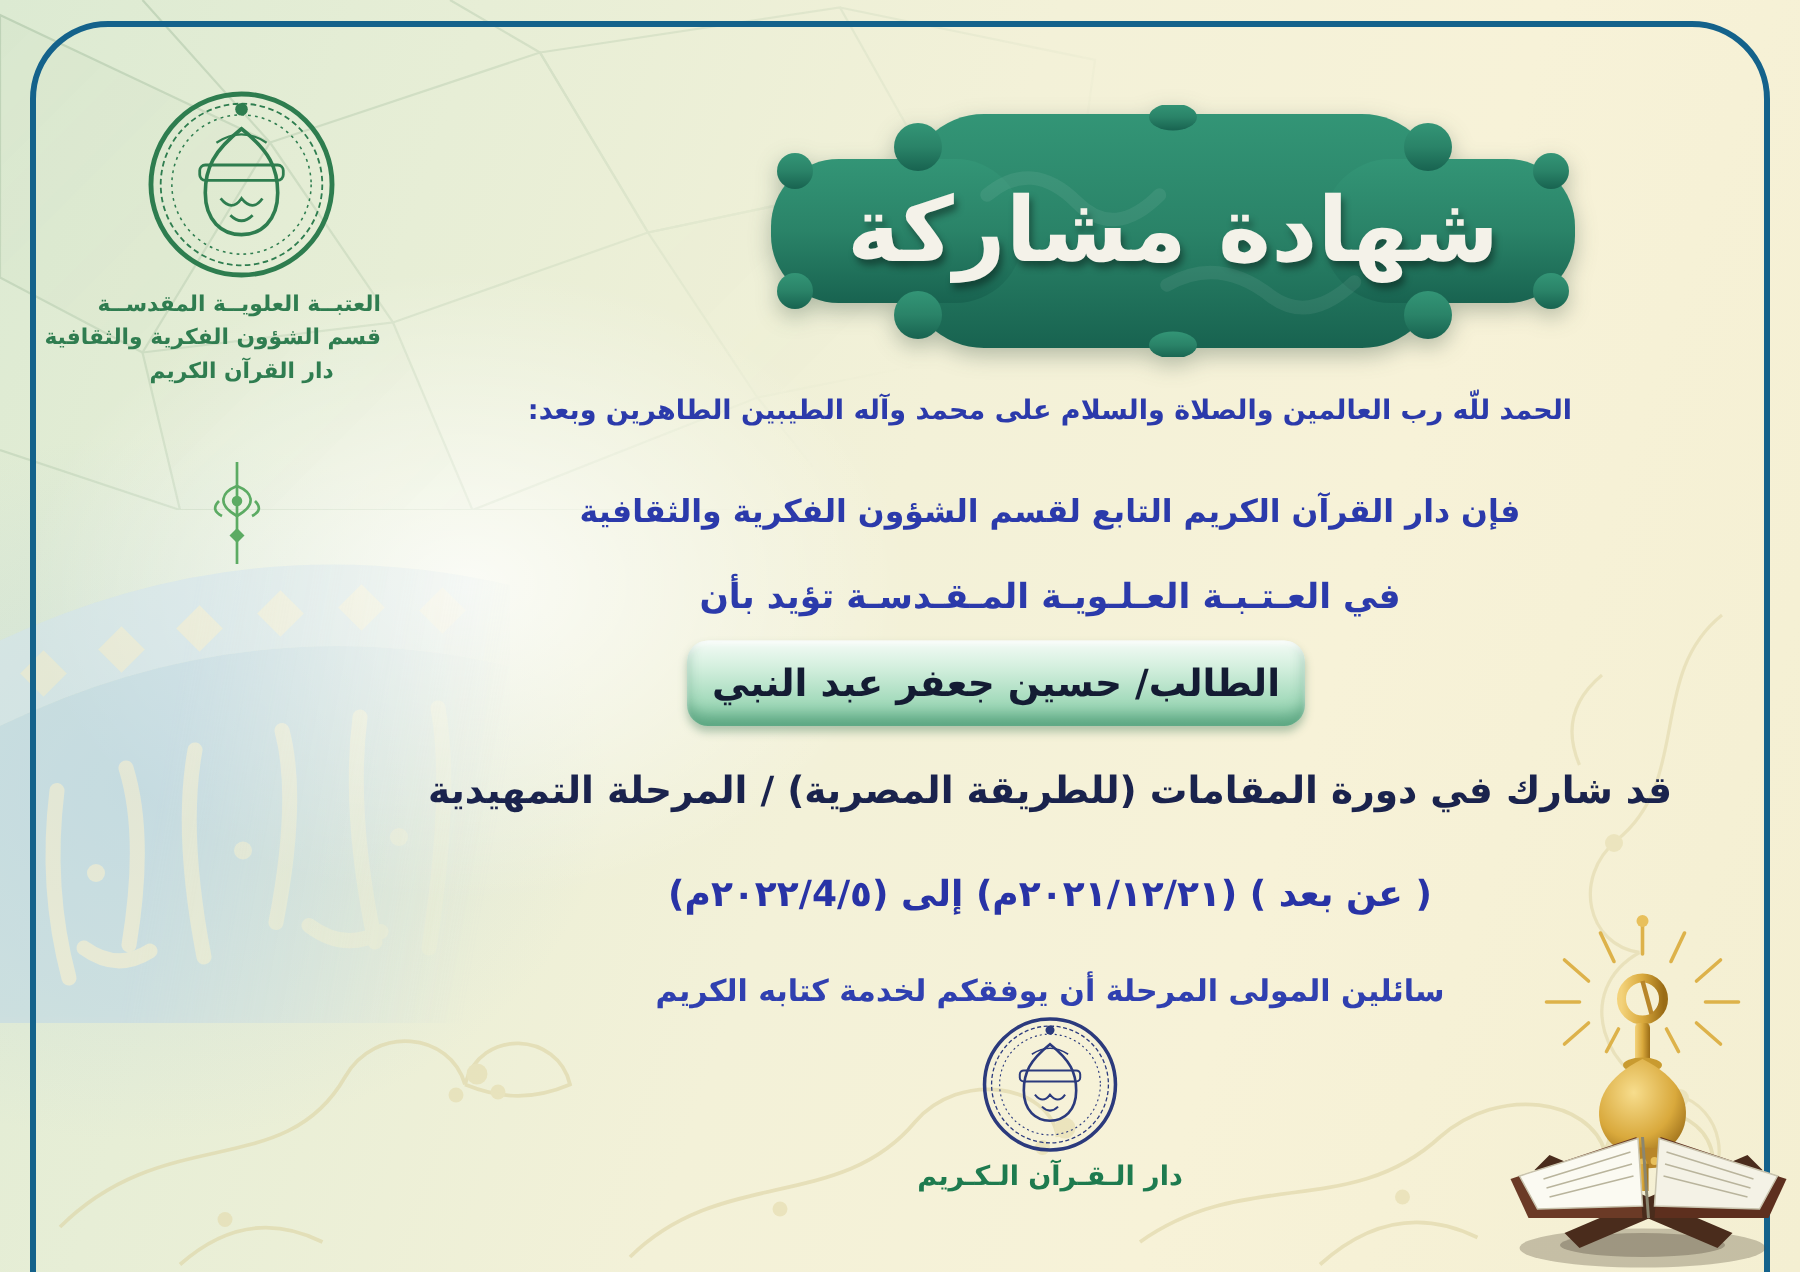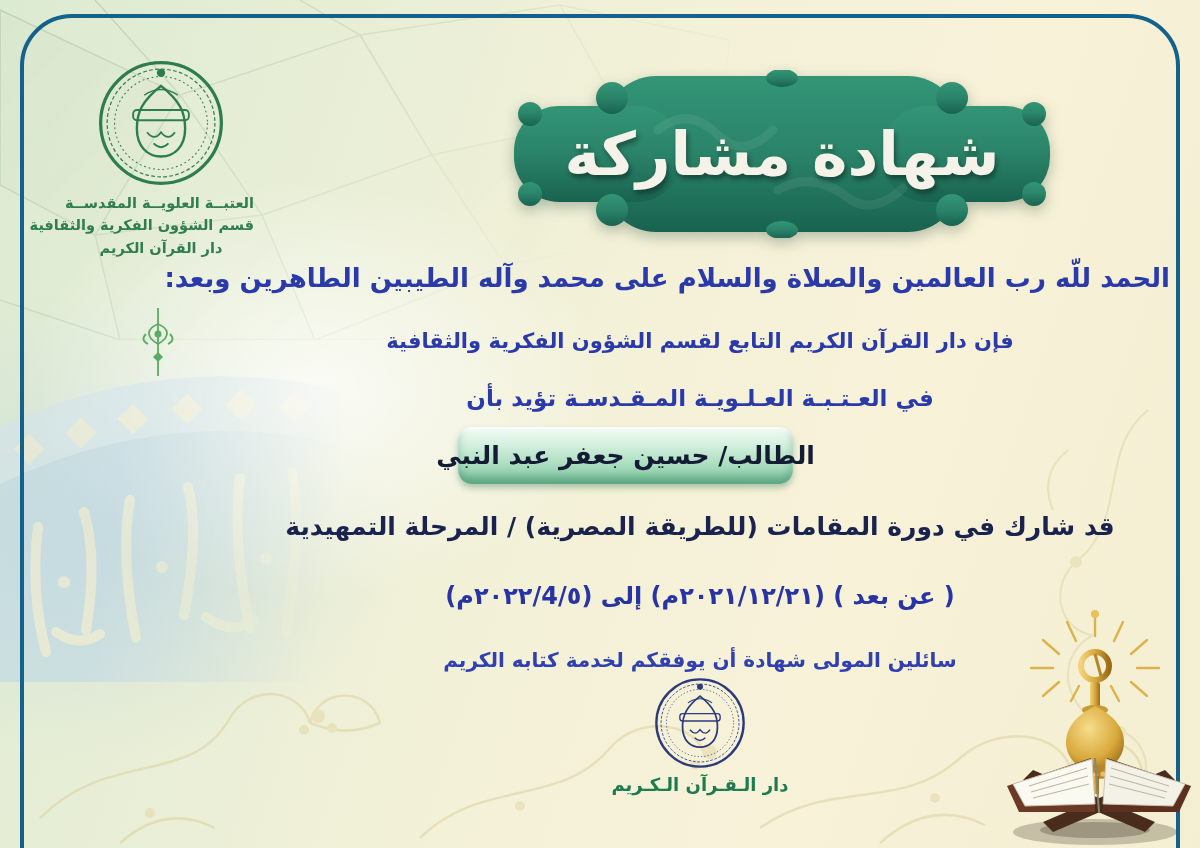--- a/index.html
+++ b/index.html
@@ -26,27 +26,27 @@
   
   .banner{left:508px;top:70px;width:548px;height:168px;}
   .banner svg{position:absolute;left:0;top:0;filter:drop-shadow(0 5px 7px rgba(30,60,45,.30));}
   .banner-title{position:absolute;left:0;top:0;width:100%;height:100%;display:flex;align-items:center;justify-content:center;
     color:#f4f2e9;font-size:60px;font-weight:bold;letter-spacing:1px;
     text-shadow:2px 4px 5px rgba(0,0,0,.38);direction:rtl;}
   
   .tline{left:230px;width:940px;text-align:center;direction:rtl;font-weight:bold;white-space:nowrap;}
   .blue{color:#2b3aab;}
   .navy{color:#1a234d;}
-  .praise{top:263px;font-size:26px;}
+  .praise{top:263px;font-size:18px;}
   .intro{top:329px;font-size:21px;}
   .attest{top:385px;font-size:23px;}
   .course{top:512px;font-size:25px;}
   .dates{top:582px;font-size:24px;color:#2833a6;}
   .closing{top:648px;font-size:20px;color:#3040b0;}
-  .name-pill{left:458px;top:427px;width:335px;height:57px;border-radius:14px;
+  .name-pill{left:458px;top:427px;width:412px;height:57px;border-radius:14px;
     background:linear-gradient(180deg,#f4fbf6 0%,#d5f0df 30%,#a3dabb 72%,#7cc39e 100%);
     box-shadow:inset 0 -7px 9px rgba(38,118,82,.38), inset 0 2px 3px rgba(255,255,255,.8), 0 4px 6px rgba(90,140,110,.45);
     display:flex;align-items:center;justify-content:center;
     font-size:25px;font-weight:bold;color:#141c33;direction:rtl;white-space:nowrap;}
   
   .admin-block{left:540px;top:676px;width:320px;text-align:center;direction:rtl;}
   .admin-block .t1{font-size:18px;font-weight:bold;color:#1e7b4f;line-height:1.3;margin-top:4px;}
   .admin-block .t2{font-size:18px;font-weight:bold;color:#1e7b4f;line-height:1.25;letter-spacing:1px;}
   .ornament{left:136px;top:306px;}
   .quran-art{left:995px;top:606px;}
@@ -207,21 +207,21 @@
   </div>
 
   <div class="abs tline blue praise">الحمد للّه رب العالمين والصلاة والسلام على محمد وآله الطيبين الطاهرين وبعد:</div>
   <div class="abs tline blue intro">فإن دار القرآن الكريم التابع لقسم الشؤون الفكرية والثقافية</div>
   <div class="abs tline blue attest">في العـتـبـة العـلـويـة المـقـدسـة تؤيد بأن</div>
 
   <div class="abs name-pill">الطالب/ حسين جعفر عبد النبي</div>
 
   <div class="abs tline navy course">قد شارك في دورة المقامات (للطريقة المصرية) / المرحلة التمهيدية</div>
   <div class="abs tline dates">( عن بعد ) (٢٠٢١/١٢/٢١م) إلى (٢٠٢٢/4/٥م)</div>
-  <div class="abs tline closing">سائلين المولى شهادة أن يوفقكم لخدمة كتابه الكريم</div>
+  <div class="abs tline closing">سائلين المولى المرحلة أن يوفقكم لخدمة كتابه الكريم</div>
 
   <div class="abs admin-block">
     <svg class="emblem-navy" width="94" height="94">
         <use href="#emblem"></use>
       </svg>
     <div class="t2">دار الـقـرآن الـكـريم</div>
   </div>
 
   <svg class="abs quran-art" width="208" height="242" viewBox="0 0 208 242">
     <defs>

